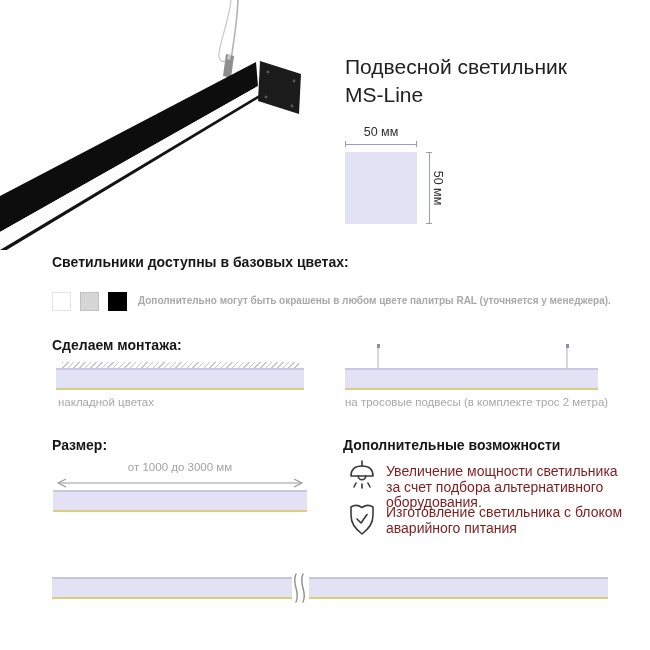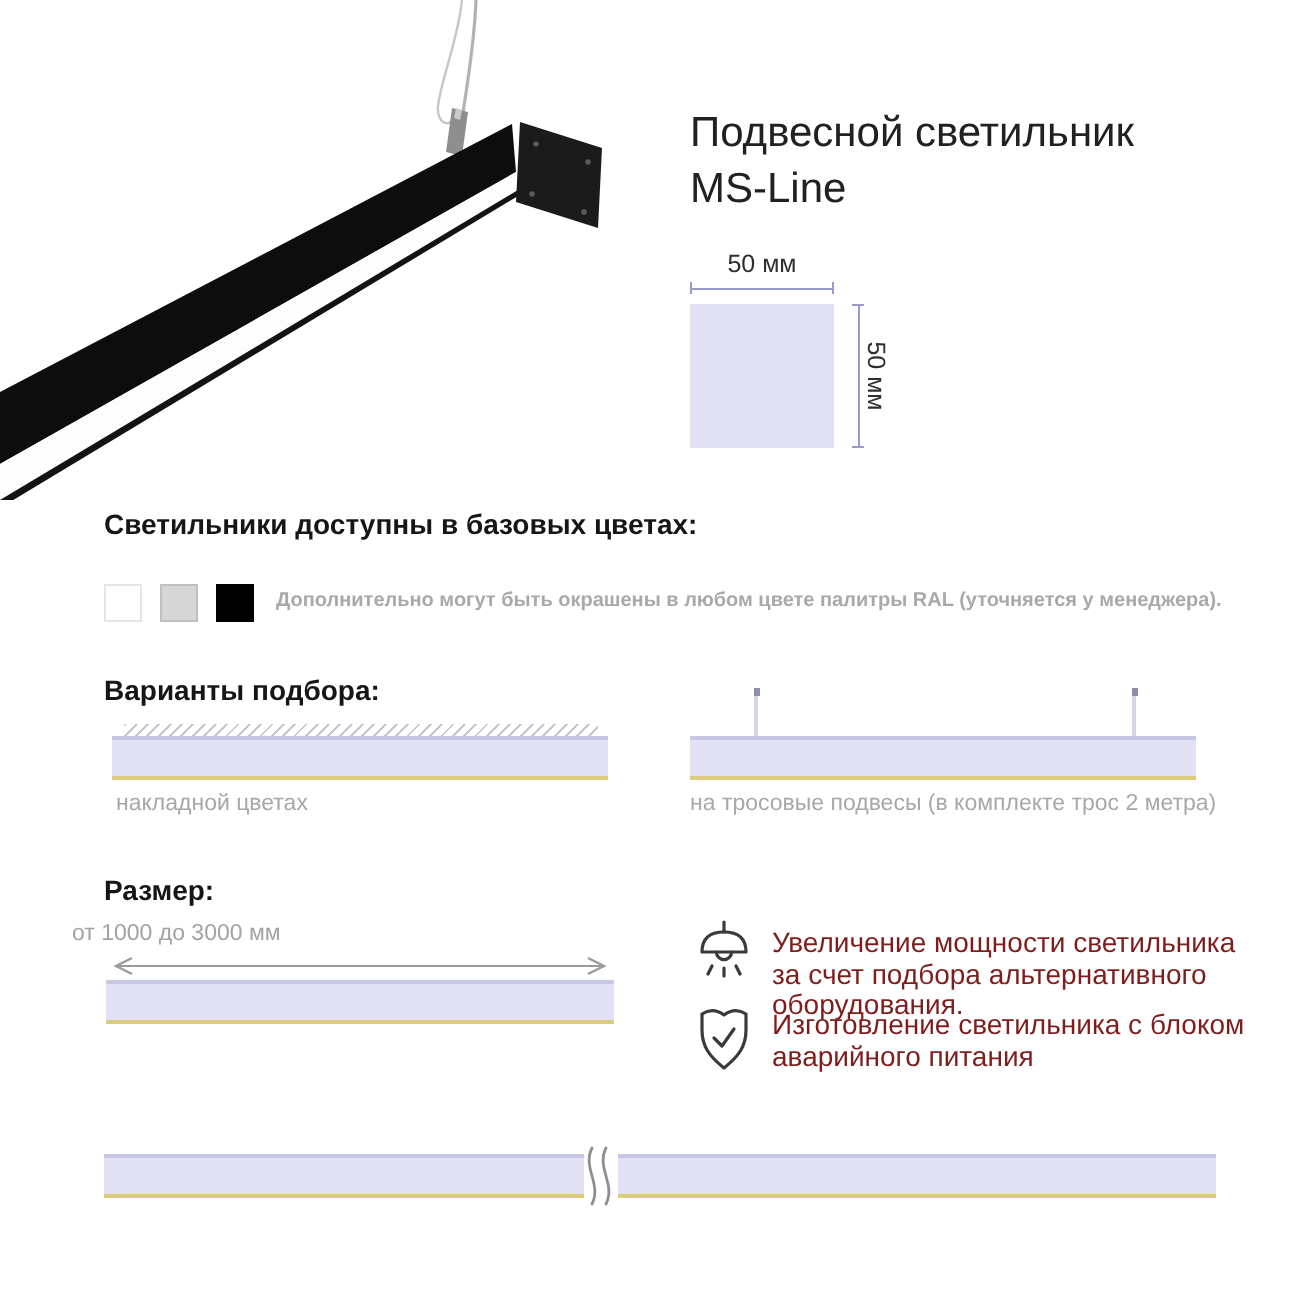--- a/index.html
+++ b/index.html
@@ -30,21 +30,21 @@
   
   .profile-bar{position:absolute;height:22px;box-sizing:border-box;background:#e2e2f4;
                border-top:2px solid #c7c7e4;border-bottom:2px solid #ddcc7d;}
   .hatch{position:absolute;height:6px;
          background:repeating-linear-gradient(135deg,#c6c6d2 0 1px,transparent 1px 4px);}
   .caption{position:absolute;font-size:11.5px;color:#a8a8a8;white-space:nowrap;}
   .wire{position:absolute;width:2px;background:#d6d6e6;}
   .wire-cap{position:absolute;left:-0.5px;top:0;width:3px;height:4px;background:#8d8dac;}
 
   
-  .range-label{position:absolute;left:36px;top:461px;width:254px;font-size:11.5px;color:#a3a3a3;}
+  .range-label{position:absolute;left:53px;top:461px;width:254px;text-align:center;font-size:11.5px;color:#a3a3a3;}
 
   
   .feature-text{position:absolute;left:386px;width:238px;font-size:14px;line-height:15.5px;color:#7f1d1d;}
 </style>
 </head>
 <body>
 
 <div class="canvas">
 
   <svg class="abs" style="left:0;top:0;" width="330" height="250" viewBox="0 0 330 250">
@@ -77,21 +77,21 @@
   <div class="tick-h" style="left:426px;top:152px;"></div>
   <div class="tick-h" style="left:426px;top:223px;"></div>
   <div class="dim-label-right">50 мм</div>
 
   <div class="h-bold" style="left:52px;top:254px;text-align:right;">Светильники доступны в базовых цветах:</div>
   <div class="swatch" style="left: 52px; background: rgb(255, 255, 255);"></div>
   <div class="swatch" style="left: 80px; background: rgb(214, 214, 214);"></div>
   <div class="swatch" style="left: 108px; background: rgb(0, 0, 0);"></div>
   <div class="note">Дополнительно могут быть окрашены в любом цвете палитры RAL (уточняется у менеджера).</div>
 
-  <div class="h-bold" style="left:52px;top:337px;">Варианты подбора:</div>
+  <div class="h-bold" style="left:52px;top:337px;">Сделаем монтажа:</div>
 
   <div>
     <div class="hatch" style="left:62px;top:362px;width:237px;"></div>
     <div class="profile-bar" style="left:56px;top:368px;width:248px;"></div>
     <div class="caption" style="left:58px;top:396px;">накладной цветах</div>
   </div>
 
   <div>
     <div class="wire" style="left:377px;top:344px;height:24px;">
         <span class="wire-cap"></span>
@@ -105,20 +105,21 @@
 
   <div class="h-bold" style="left:52px;top:437px;">Размер:</div>
   <div class="range-label">от 1000 до 3000 мм</div>
   <svg class="abs" style="left:53px;top:477px;" width="254" height="12" viewBox="0 0 254 12">
     <line x1="6" y1="6" x2="248" y2="6" stroke="#9b9b9b" stroke-width="1"></line>
     <path d="M13,2 L5,6 L13,10" stroke="#9b9b9b" stroke-width="1.2" fill="none"></path>
     <path d="M241,2 L249,6 L241,10" stroke="#9b9b9b" stroke-width="1.2" fill="none"></path>
   </svg>
   <div class="profile-bar" style="left:53px;top:490px;width:254px;"></div>
 
+  <div class="h-bold" style="left:343px;top:437px;">Дополнительные возможности</div>
 
   <div>
     <svg class="abs" style="left:347px;top:460px;" width="30" height="33" viewBox="0 0 30 33">
       <g stroke="#3a3a3a" stroke-width="1.6" fill="none" stroke-linecap="round" stroke-linejoin="round">
         <line x1="15" y1="1" x2="15" y2="6"></line>
         <path d="M4,16 C4,8 9,6 15,6 C21,6 26,8 26,16 Z"></path>
         <path d="M11.2,16 a3.8,3.8 0 0 0 7.6,0"></path>
         <line x1="9" y1="23" x2="7" y2="27"></line>
         <line x1="15" y1="24" x2="15" y2="28"></line>
         <line x1="21" y1="23" x2="23" y2="27"></line>

